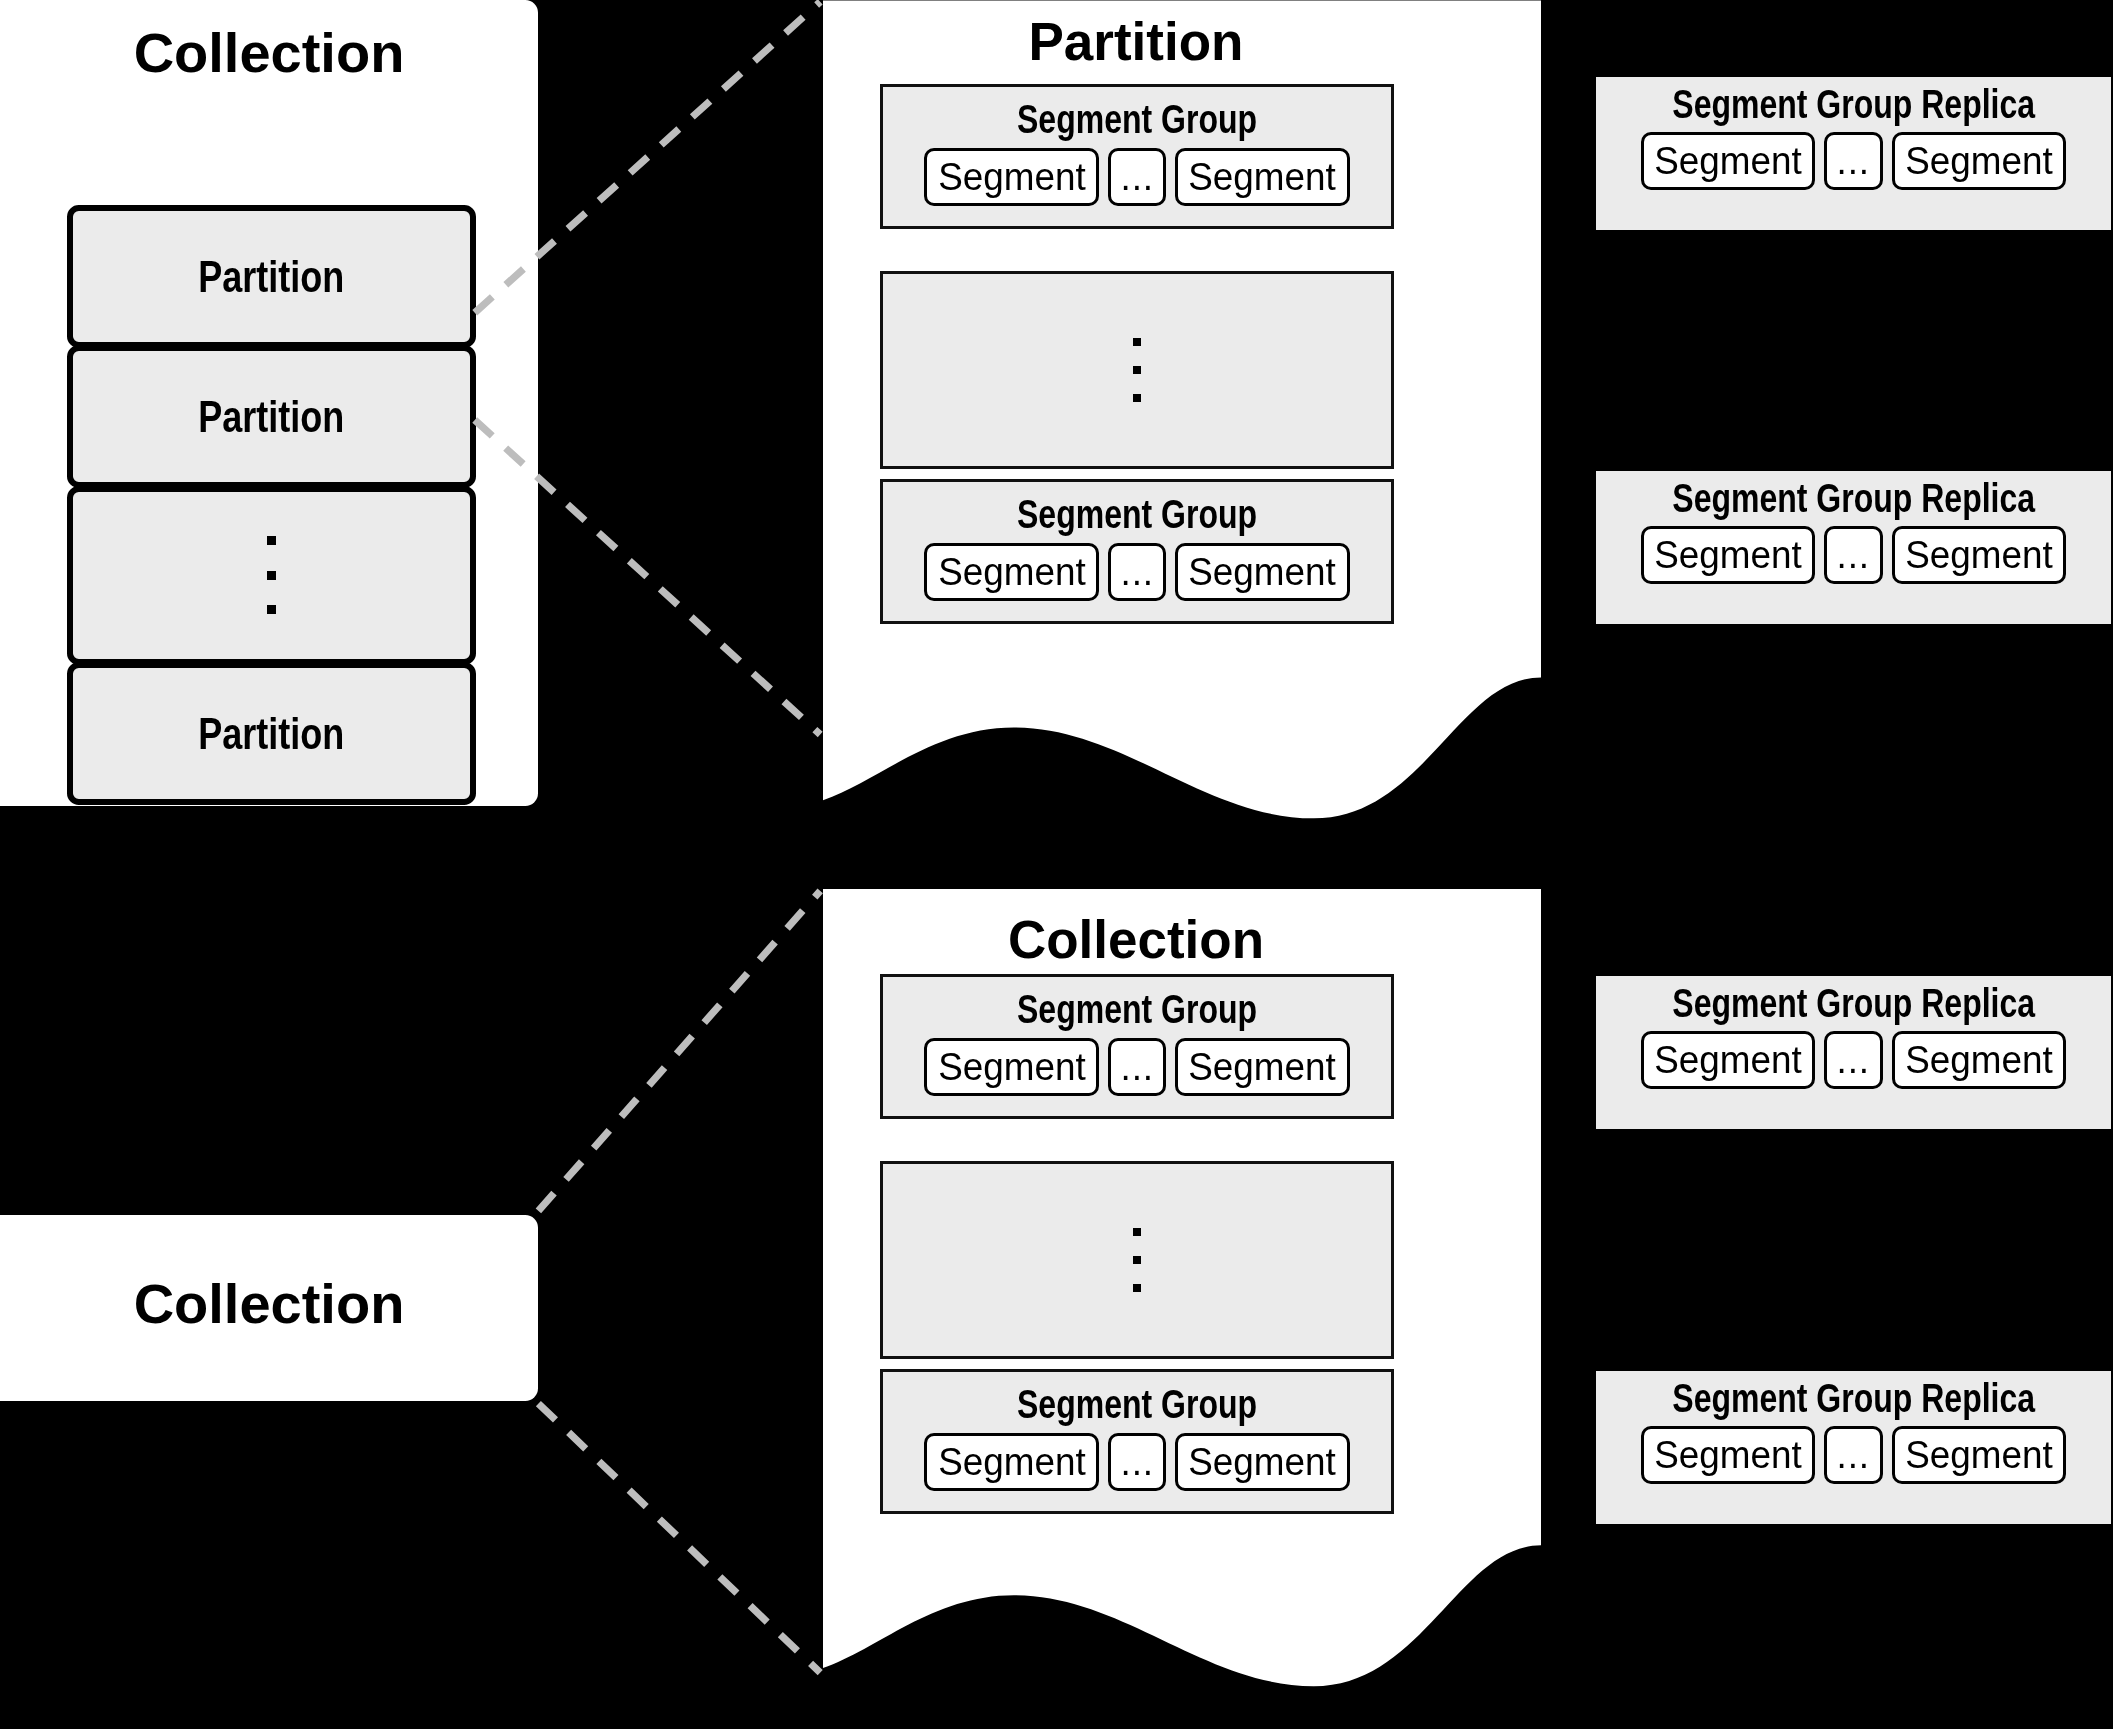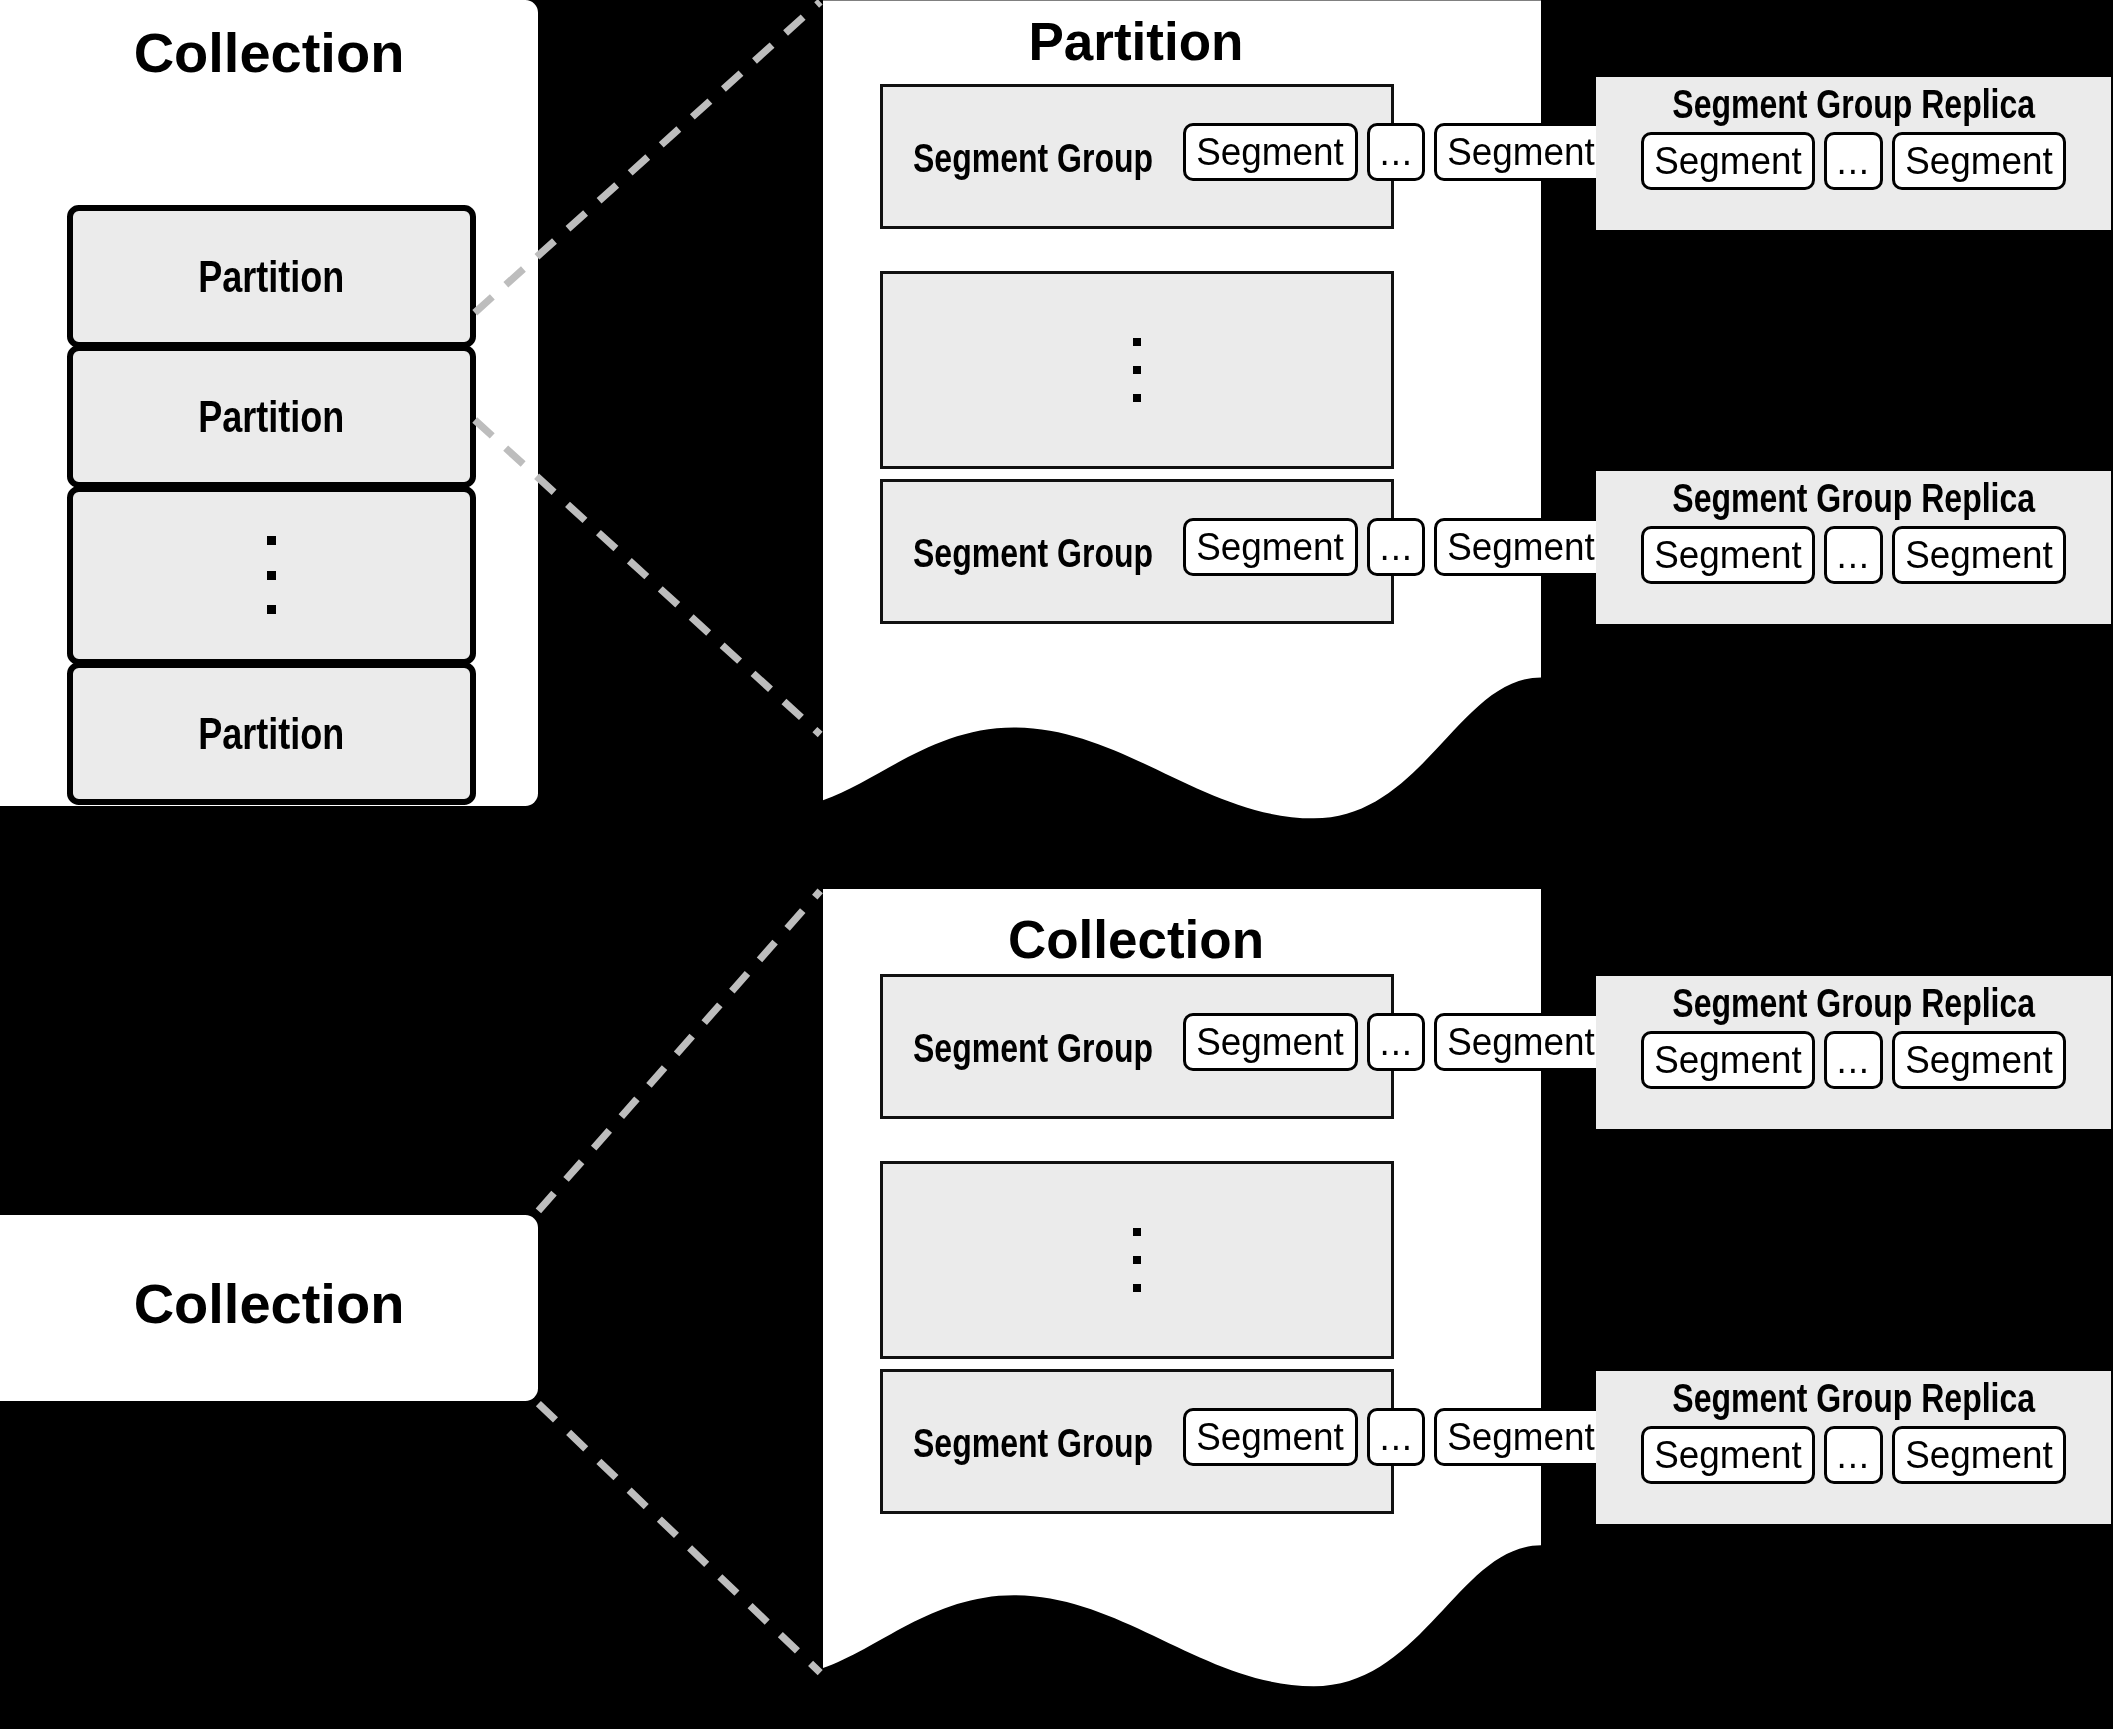--- a/index.html
+++ b/index.html
@@ -140,21 +140,21 @@
   .vdots.wide { gap: 25.5px; }
   .vdots.wide i { width: 9px; height: 9px; }
 
   
   .seg-group {
     position: absolute;
     box-sizing: border-box;
     background: #ebebeb;
     border: 3.6px solid #111111;
     display: flex;
-    flex-direction: row;
+    flex-direction: column;
     align-items: center;
   }
   .seg-group-title {
     font-size: 40px;
     margin-top: 11.8px;
     margin-bottom: 9px;
   }
   .seg-row {
     display: flex;
     align-items: center;

